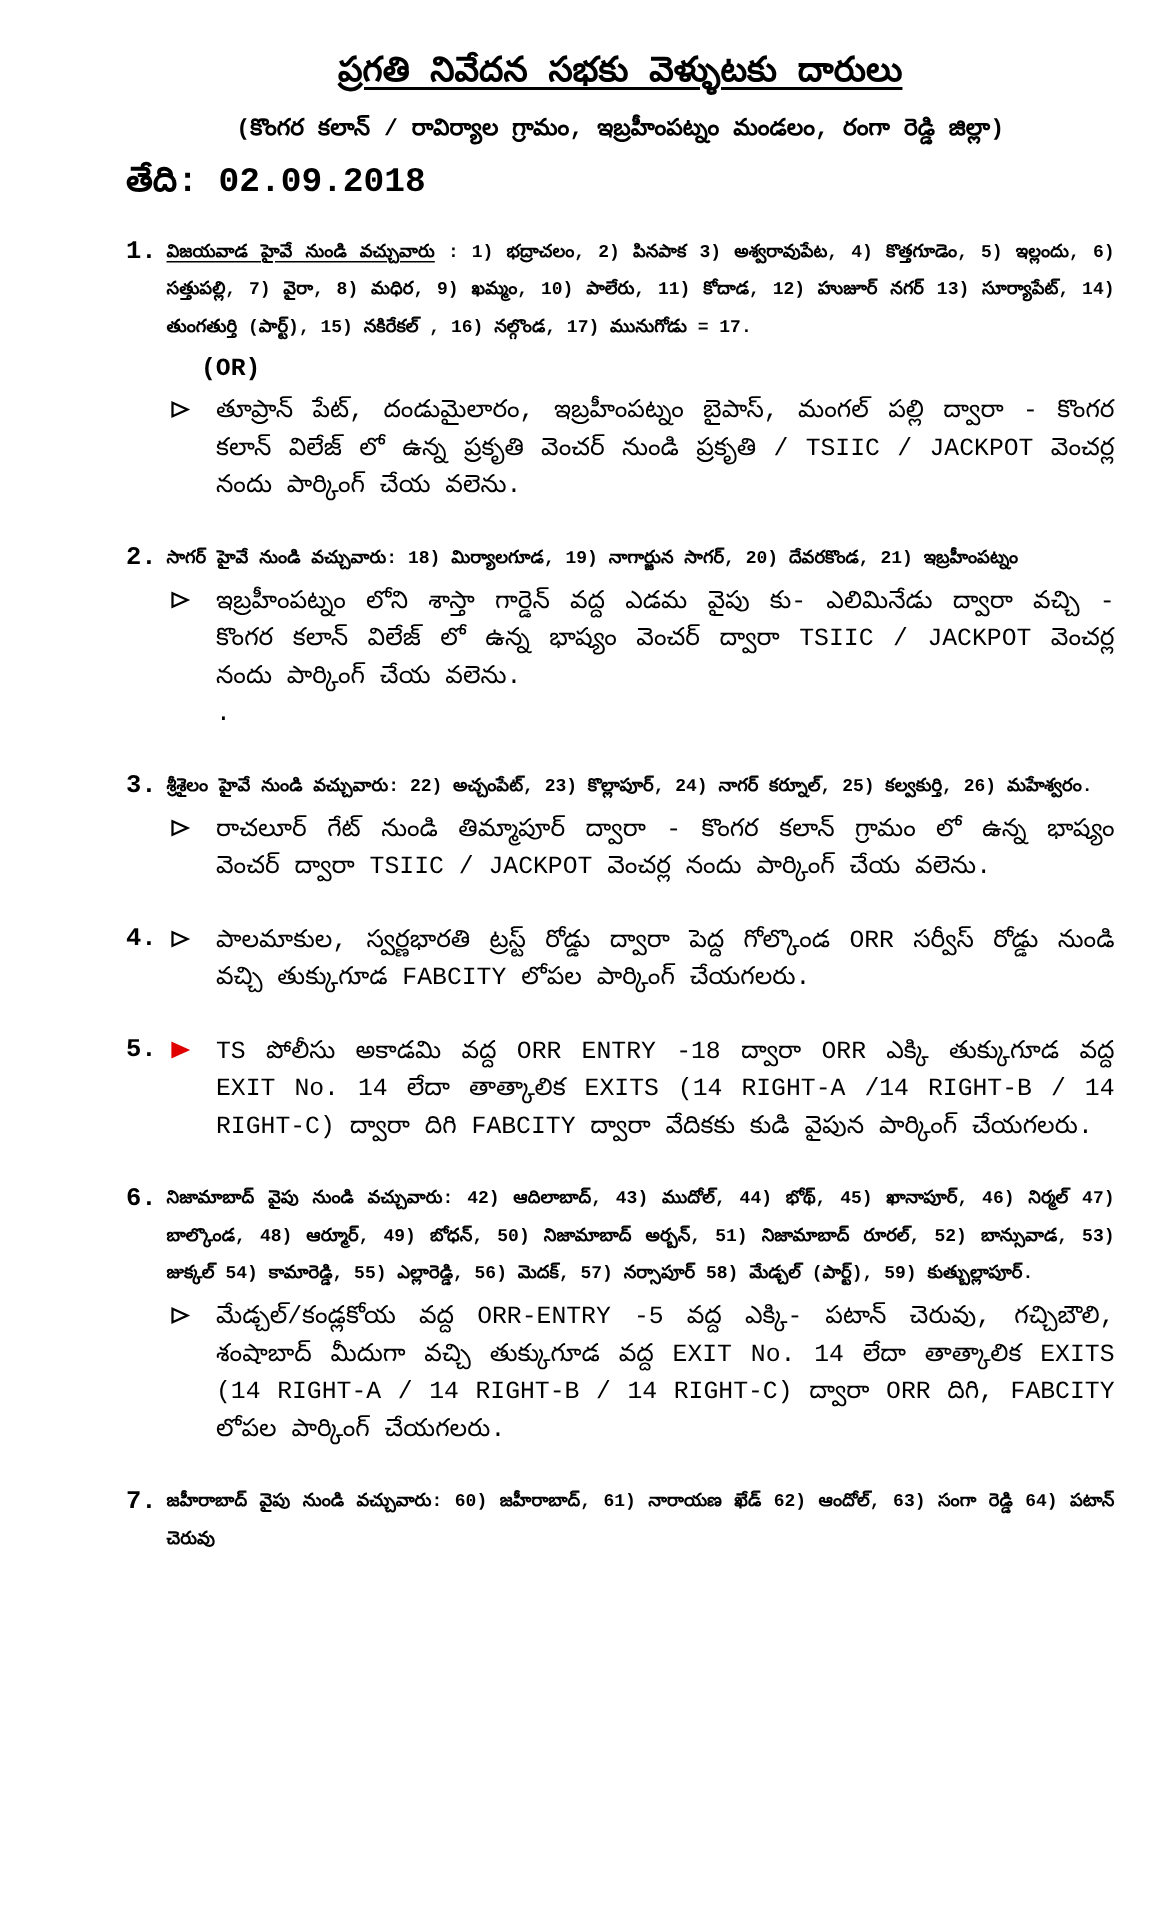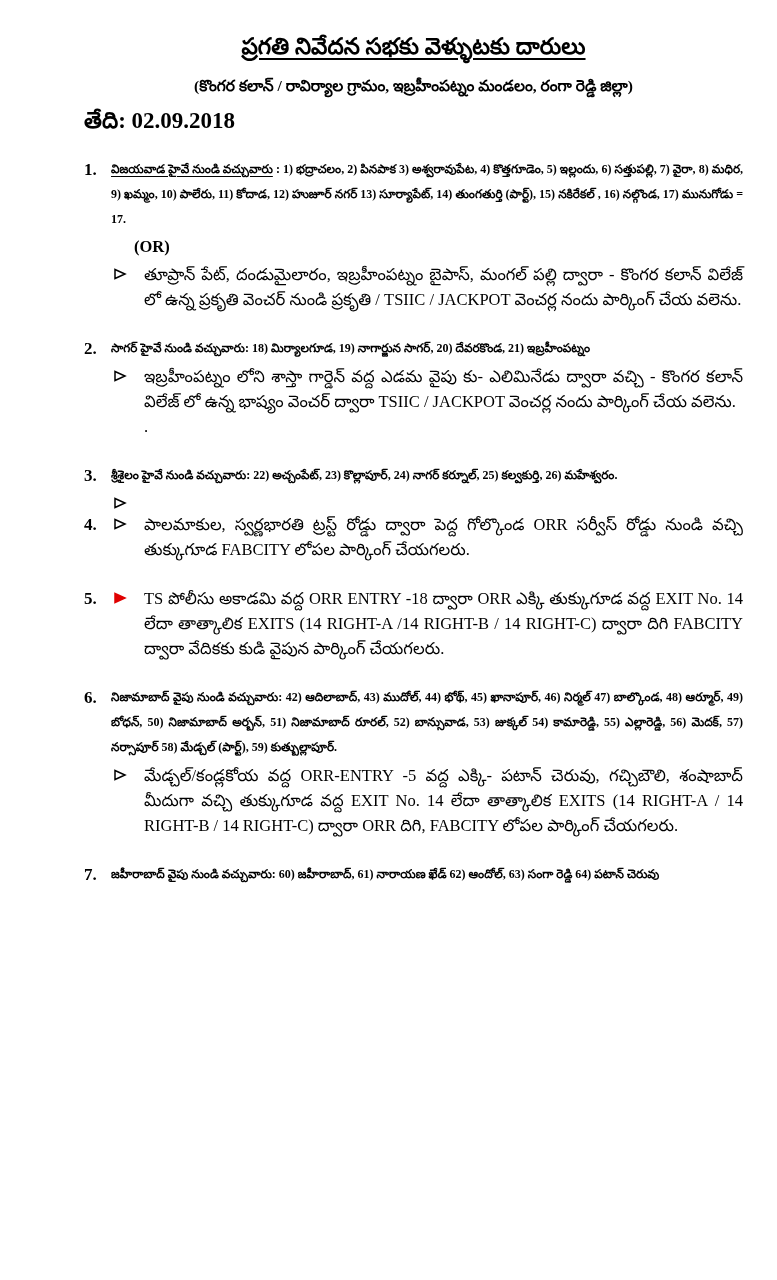--- a/index.html
+++ b/index.html
@@ -1,20 +1,20 @@
 <!DOCTYPE html>
 <html style="--marker-red: #e00000;"><head>
 <meta charset="utf-8">
 <style>
   html, body { margin: 0; padding: 0; background: #ffffff; }
   .page {
     width: 777px; height: 1280px; box-sizing: border-box;
     padding: 34px 34px 20px 84px;
     background: #ffffff; color: #000000;
-    font-family: Liberation Serif, serif;
+    font-family: Liberation Mono, monospace;
     overflow: hidden;
   }
   .title {
     margin: 0 0 12px 0; text-align: center;
     font-size: 23px; font-weight: bold;
     text-decoration: underline; text-underline-offset: 4px;
   }
   .subtitle { text-align: center; font-size: 15.5px; font-weight: bold; margin-bottom: 10px; }
   .dateline { text-align: left; font-size: 23px; font-weight: bold; margin-bottom: 18px; }
   .sec { position: relative; padding-left: 27px; margin-bottom: 24px; }
@@ -71,20 +71,21 @@
 
   <div class="sec">
     <span class="sec-num">3.</span>
     <div class="sec-head"><span>శ్రీశైలం హైవే నుండి వచ్చువారు</span><span>: 22) అచ్చంపేట్, 23) కొల్లాపూర్, 24) నాగర్ కర్నూల్, 25) కల్వకుర్తి, 26) మహేశ్వరం.</span></div>
     <div class="bullet">
       <span class="marker">
           <svg viewBox="0 0 14 14" width="14" height="14">
             <path d="M2 2.5 L12 7 L2 11.5 Z" fill="none" stroke="currentColor" stroke-width="1.5"></path>
           </svg>
         </span>
+      <span>రాచలూర్ గేట్ నుండి తిమ్మాపూర్ ద్వారా - కొంగర కలాన్ గ్రామం లో ఉన్న భాష్యం వెంచర్ ద్వారా TSIIC / JACKPOT వెంచర్ల నందు పార్కింగ్ చేయ వలెను.</span>
     </div>
   </div>
 
   <div class="sec">
     <span class="sec-num">4.</span>
     <div class="bullet">
       <span class="marker">
           <svg viewBox="0 0 14 14" width="14" height="14">
             <path d="M2 2.5 L12 7 L2 11.5 Z" fill="none" stroke="currentColor" stroke-width="1.5"></path>
           </svg>

